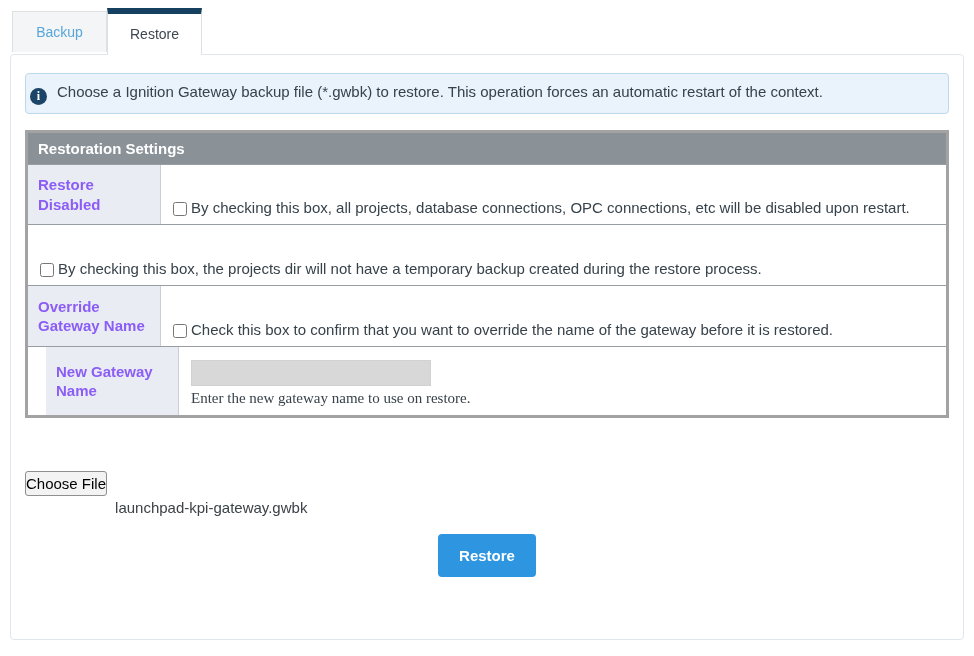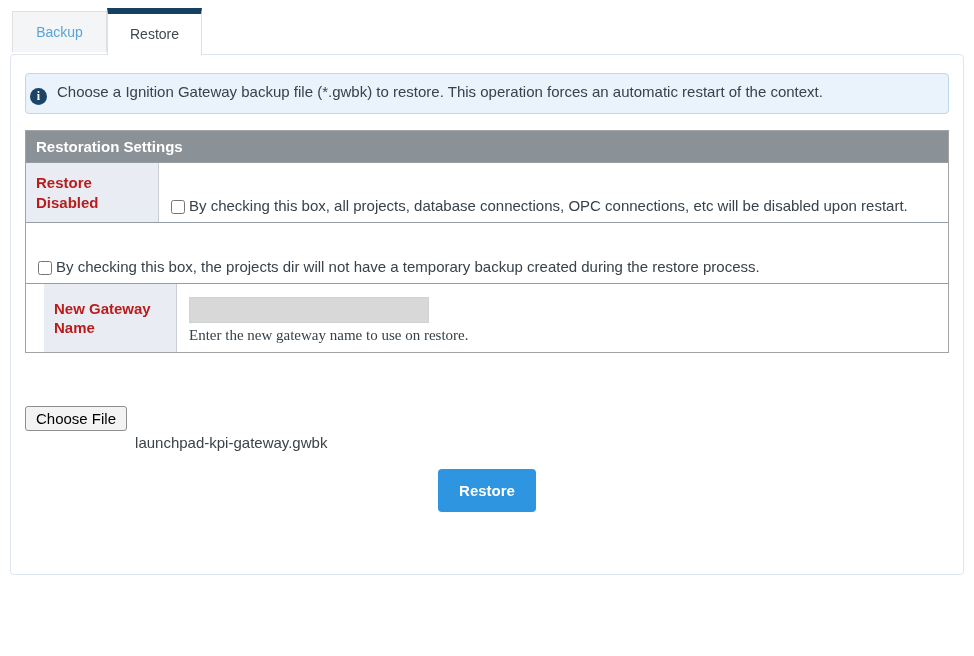--- a/index.html
+++ b/index.html
@@ -92,41 +92,41 @@
     line-height: 1;
     vertical-align: -2px;
     margin-right: 10px;
   }
   .em-italic { font-style: italic; }
   .em-bold { font-weight: bold; }
 
   
   .settings {
     margin-top: 16px;
-    border: 1px solid #a3a3a3;
+    border: 3px solid #a3a3a3;
   }
   .settings-header {
     background: #8a9197;
     color: #ffffff;
     font-weight: bold;
     font-size: 15px;
     padding: 7px 10px;
   }
   .trow {
     display: flex;
     border-top: 1px solid #969da3;
     background: #ffffff;
   }
   .tlabel {
     width: 133px;
     flex: 0 0 133px;
     background: #e9edf3;
     border-right: 1px solid #c9ced4;
     font-weight: bold;
-    color: #b91c1c;
+    color: #8b5cf6;
     font-size: 15px;
     line-height: 1.3;
     padding: 10px 10px;
     display: flex;
     align-items: center;
   }
   .tcell {
     flex: 1;
     padding: 8px 12px;
     display: flex;
@@ -160,21 +160,21 @@
     display: flex;
     align-items: center;
   }
   .choose-file-btn {
     font-family: "Liberation Sans", sans-serif;
     font-size: 15px;
     color: #000000;
     background: #f3f3f3;
     border: 1px solid #8f8f8f;
     border-radius: 3px;
-    padding: 3px 10px;
+    padding: 3px 0;
     cursor: pointer;
   }
   .file-name {
     margin-left: 8px;
     color: #3b4248;
     margin-top: 48px;
   }
 
   
   .restore-wrap { margin-top: 18px; text-align: center; }
@@ -216,20 +216,27 @@
       </div>
     </div>
 
     <div class="trow row-2">
       <div class="tcell">
         <input type="checkbox" style="">
         <span>By checking this box, the projects dir will not have a temporary backup created during the restore process.</span>
       </div>
     </div>
 
+    <div class="trow row-3">
+      <div class="tlabel">Override Gateway Name</div>
+      <div class="tcell">
+        <input type="checkbox" style="">
+        <span>Check this box to confirm that you want to override the name of the gateway before it is restored.</span>
+      </div>
+    </div>
 
     <div class="trow row-4">
       <div class="tlabel">New Gateway Name</div>
       <div class="tcell">
         <div class="cell-stack">
           <input type="text" class="gateway-input" disabled="" value="" style="">
           <div class="help-text">Enter the new gateway name to use on restore.</div>
         </div>
       </div>
     </div>

